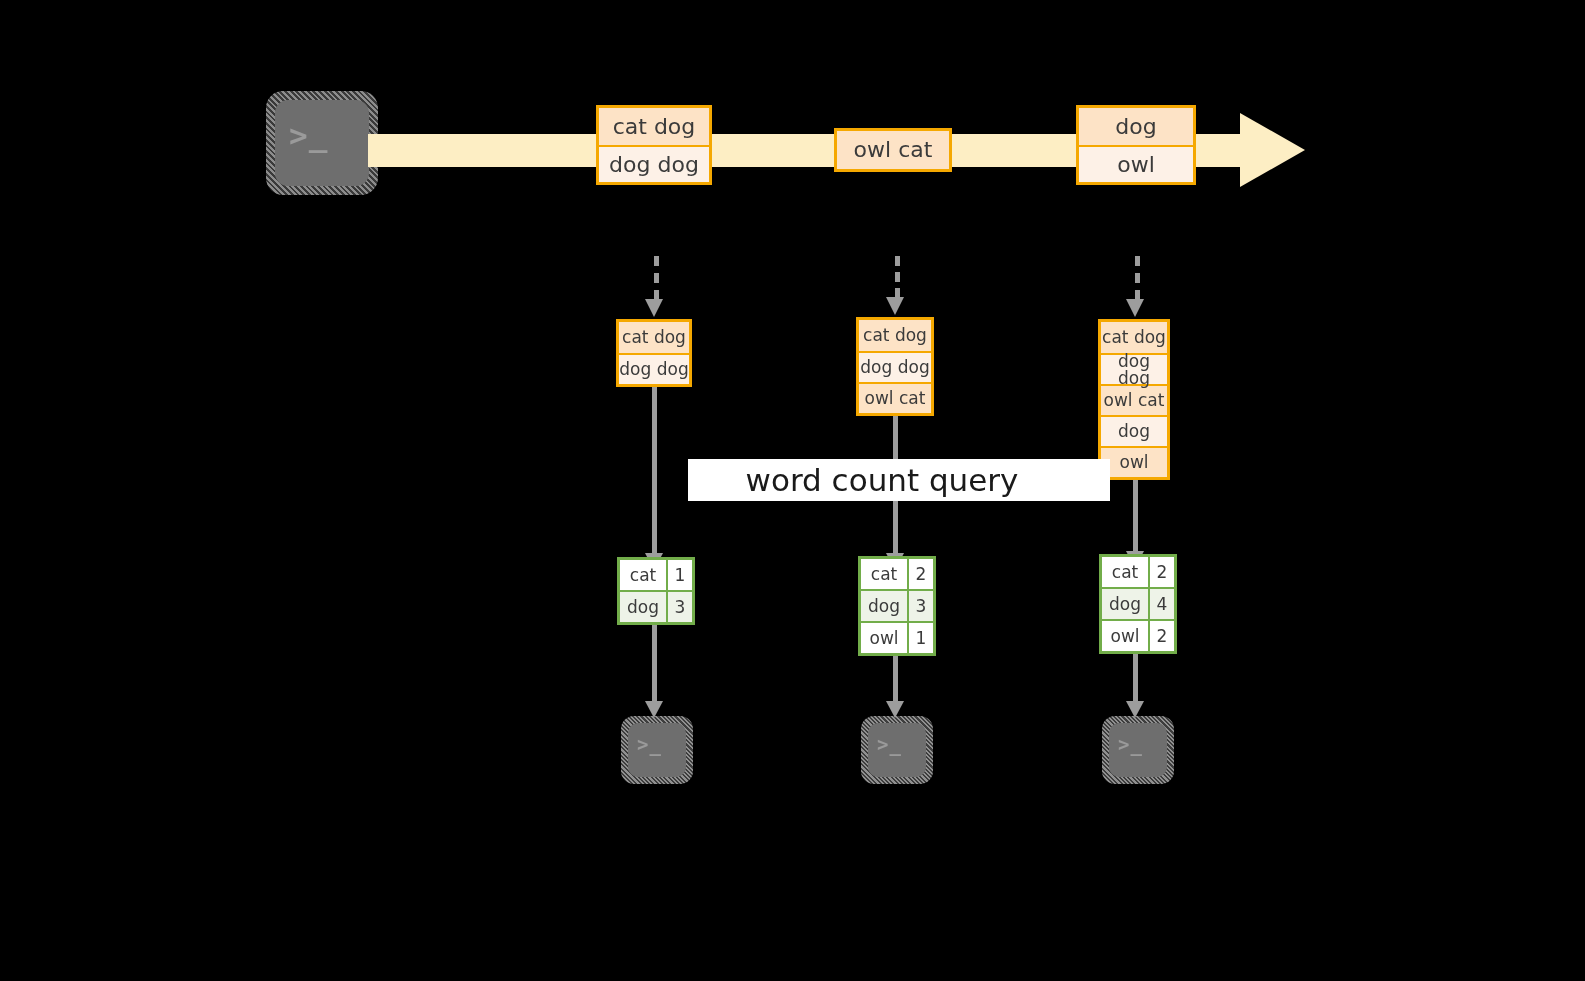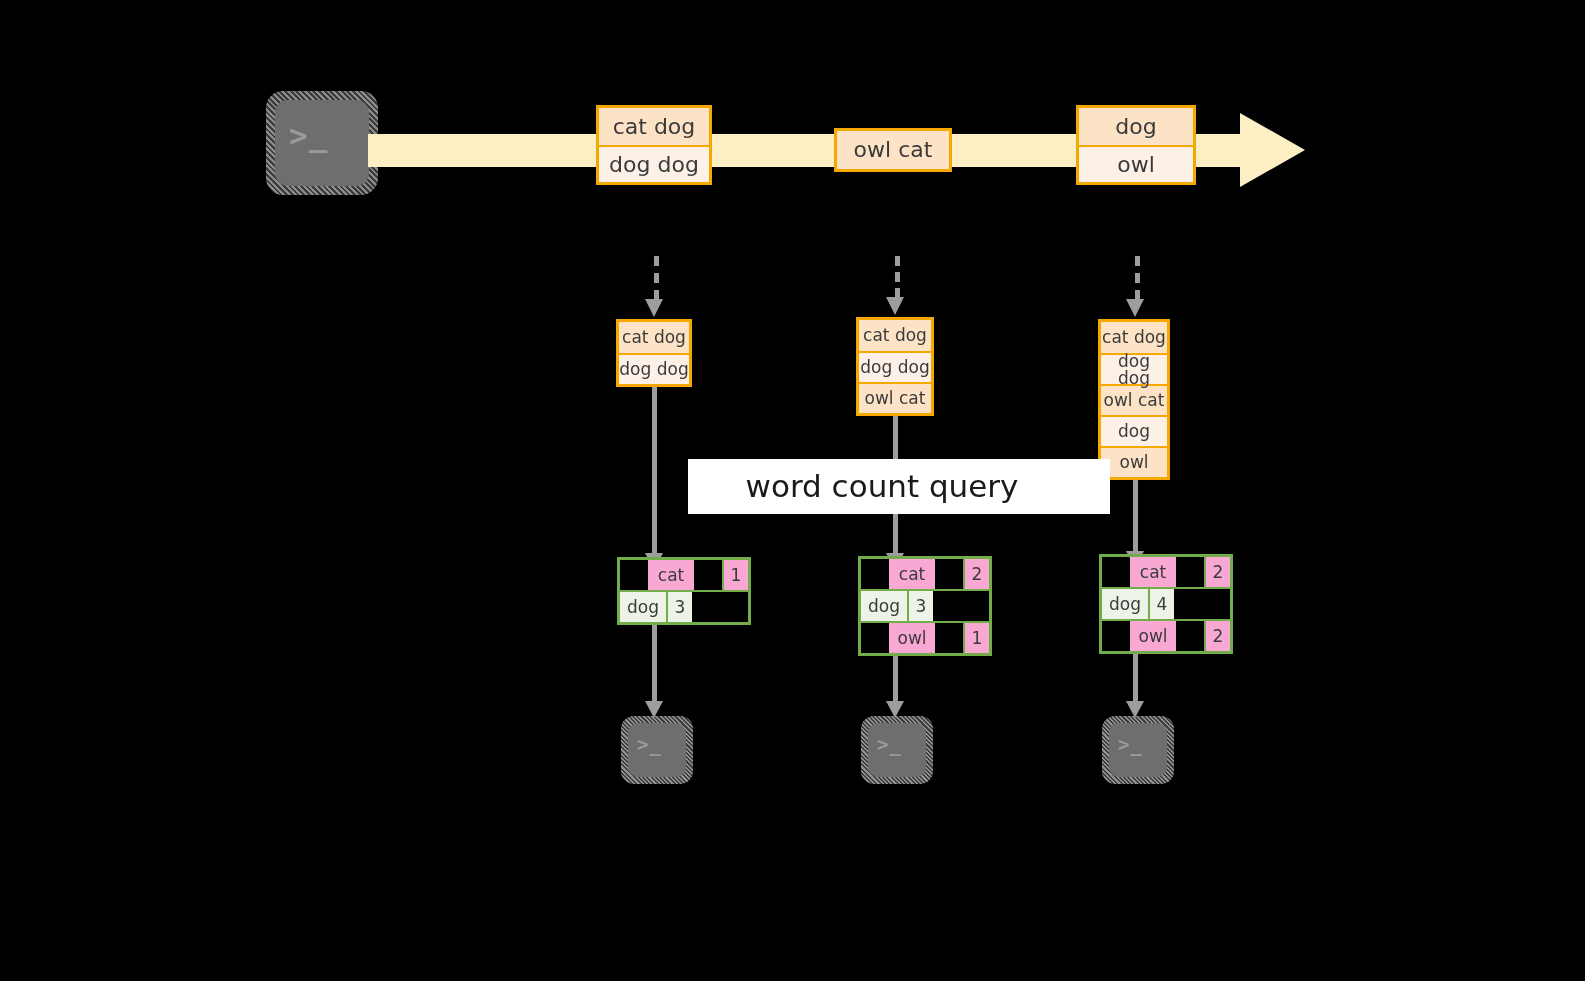--- a/index.html
+++ b/index.html
@@ -177,21 +177,21 @@
   #accum-box-1 { left: 616px; top: 319px; width: 76px; }
   #accum-box-2 { left: 856px; top: 317px; width: 78px; }
   #accum-box-3 { left: 1098px; top: 319px; width: 72px; }
 
   
   #query-band {
     position: absolute;
     left: 688px;
     top: 459px;
     width: 422px;
-    height: 55px;
+    height: 42px;
     background: #ffffff;
     z-index: 5;
     display: flex;
     align-items: center;
     justify-content: center;
   }
   #query-band .label {
     font-size: 31px;
     color: #1a1a1a;
     line-height: 1;
@@ -217,21 +217,21 @@
     box-sizing: border-box;
     display: flex;
     align-items: center;
     justify-content: center;
     font-size: 17px;
     color: #3b3b3b;
     line-height: 1;
   }
   .result-table .cell-word  { width: 46px; }
   .result-table .cell-count { width: 26px; border-left: 2px solid #72ad4a; }
-  .rrow.shade-a .cell-word, .rrow.shade-a .cell-count { background: #f9a8d4; margin-left: 28px; }
+  .rrow.shade-a .cell-word, .rrow.shade-a .cell-count { background: #ffffff; }
   .rrow.shade-b .cell-word, .rrow.shade-b .cell-count { background: #eef3e8; }
 
   #result-table-1 { left: 617px; top: 557px; }
   #result-table-2 { left: 858px; top: 556px; }
   #result-table-3 { left: 1099px; top: 554px; }
 
   #terminal-sink-1 { left: 621px; top: 716px; }
   #terminal-sink-2 { left: 861px; top: 716px; }
   #terminal-sink-3 { left: 1102px; top: 716px; }
 </style>

